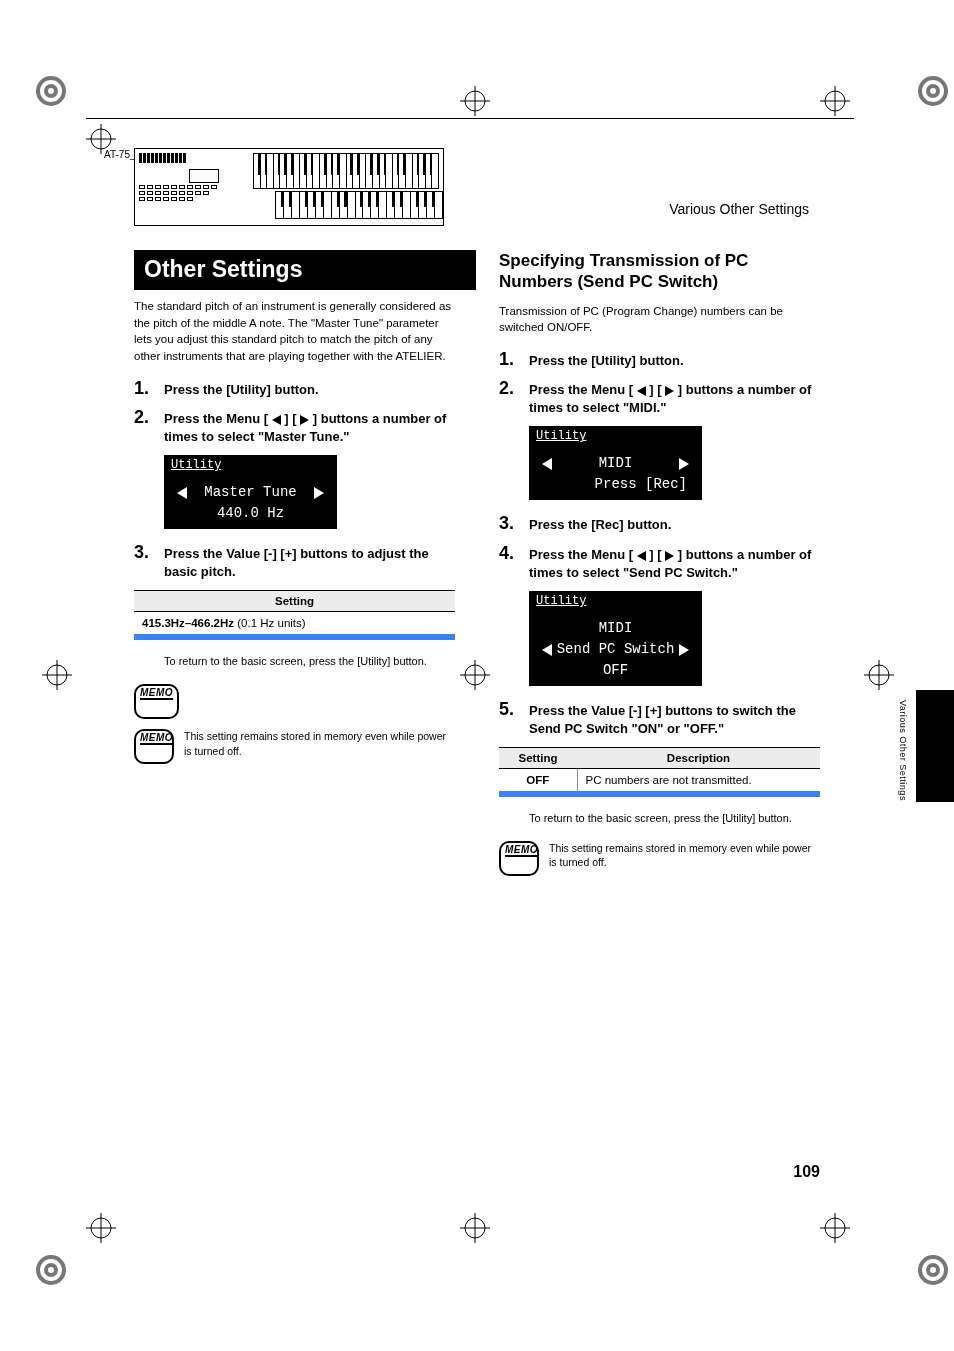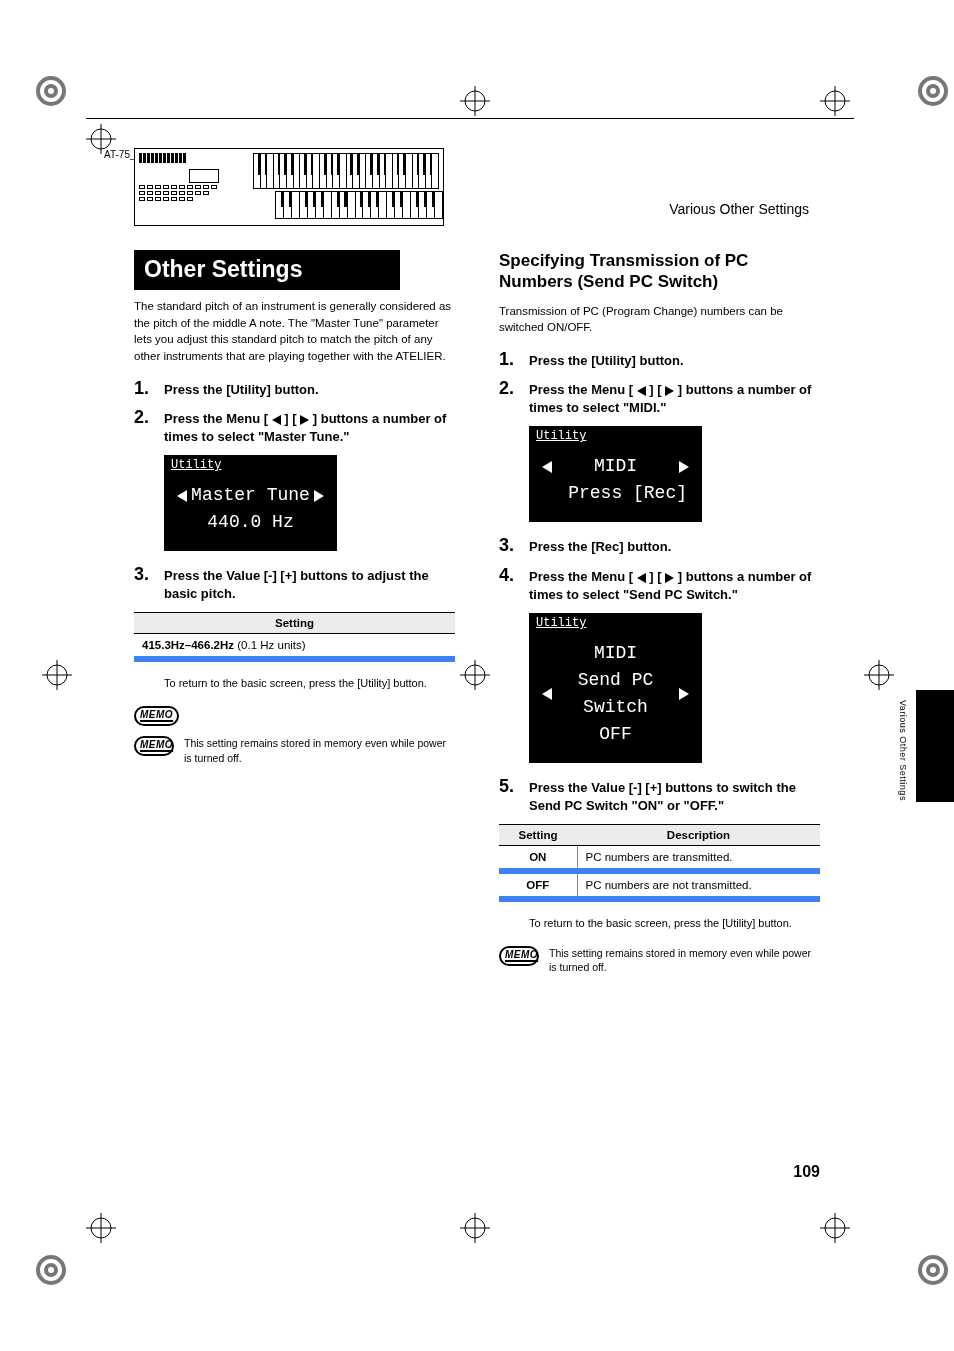--- a/index.html
+++ b/index.html
@@ -106,21 +106,21 @@
   }
   .col { flex: 1; min-width: 0; }
 
   .chapter-title {
     background: #000;
     color: #fff;
     font-size: 23px;
     font-weight: bold;
     padding: 6px 10px 7px 10px;
     margin-bottom: 8px;
-    width: 266px;
+    width: 342px;
   }
   .section-title {
     background: #e6e6e6;
     border: 1px solid #000;
     font-size: 16.5px;
     font-weight: bold;
     padding: 5px 8px 6px 8px;
     margin-bottom: 10px;
   }
   .section-title-plain {
@@ -162,23 +162,23 @@
   .lcd-head {
     background: #000; color: #fff;
     font-family: "Courier New", monospace;
     font-size: 12px;
     padding: 2px 6px;
     text-decoration: underline;
   }
   .lcd-body {
     background: #000; color: #fff;
     font-family: "Courier New", monospace;
-    font-size: 18px;
+    font-size: 14px;
     text-align: center;
-    padding: 8px 6px 14px 6px;
+    padding: 8px 6px 4px 6px;
     line-height: 1.5;
     position: relative;
     display: flex;
     flex-direction: column;
     align-items: center;
   }
   .lcd-row { display:flex; align-items:center; justify-content:space-between; width:100%; padding: 0 6px; }
   .lcd-tri-l, .lcd-tri-r { width:0; height:0; border-top:6px solid transparent; border-bottom:6px solid transparent; }
   .lcd-tri-l { border-right:10px solid #fff; }
   .lcd-tri-r { border-left:10px solid #fff; }
@@ -225,21 +225,21 @@
     display: flex;
     gap: 10px;
     align-items: flex-start;
     margin-bottom: 10px;
   }
   .memo-badge {
     font-size: 10px;
     font-weight: bold;
     border: 2px solid #000;
     border-radius: 10px;
-    padding: 1px 4px 4px 4px;
+    padding: 1px 4px 19px 4px;
     font-style: italic;
     letter-spacing: 0.5px;
     position: relative;
     min-width: 40px;
     text-align: center;
     text-decoration: underline;
     text-decoration-thickness: 2px;
     text-underline-offset: 2px;
   }
   .memo-text {
@@ -659,24 +659,20 @@
       <div class="step-text">Press the Value [-] [+] buttons to switch the Send PC Switch "ON" or "OFF."</div>
     </div>
 
     <table class="setting-table two-col-table">
       <tbody>
           <tr>
         <th>Setting</th>
         <th>Description</th>
       </tr>
       <tr>
-        <td>ON</td>
-        <td>PC numbers are transmitted.</td>
-      </tr>
-      <tr>
         <td>OFF</td>
         <td>PC numbers are not transmitted.</td>
       </tr>
     </tbody>
       </table>
 
     <div class="note-line">To return to the basic screen, press the [Utility] button.</div>
 
     <div class="memo-row">
       <div class="memo-badge">MEMO</div>

